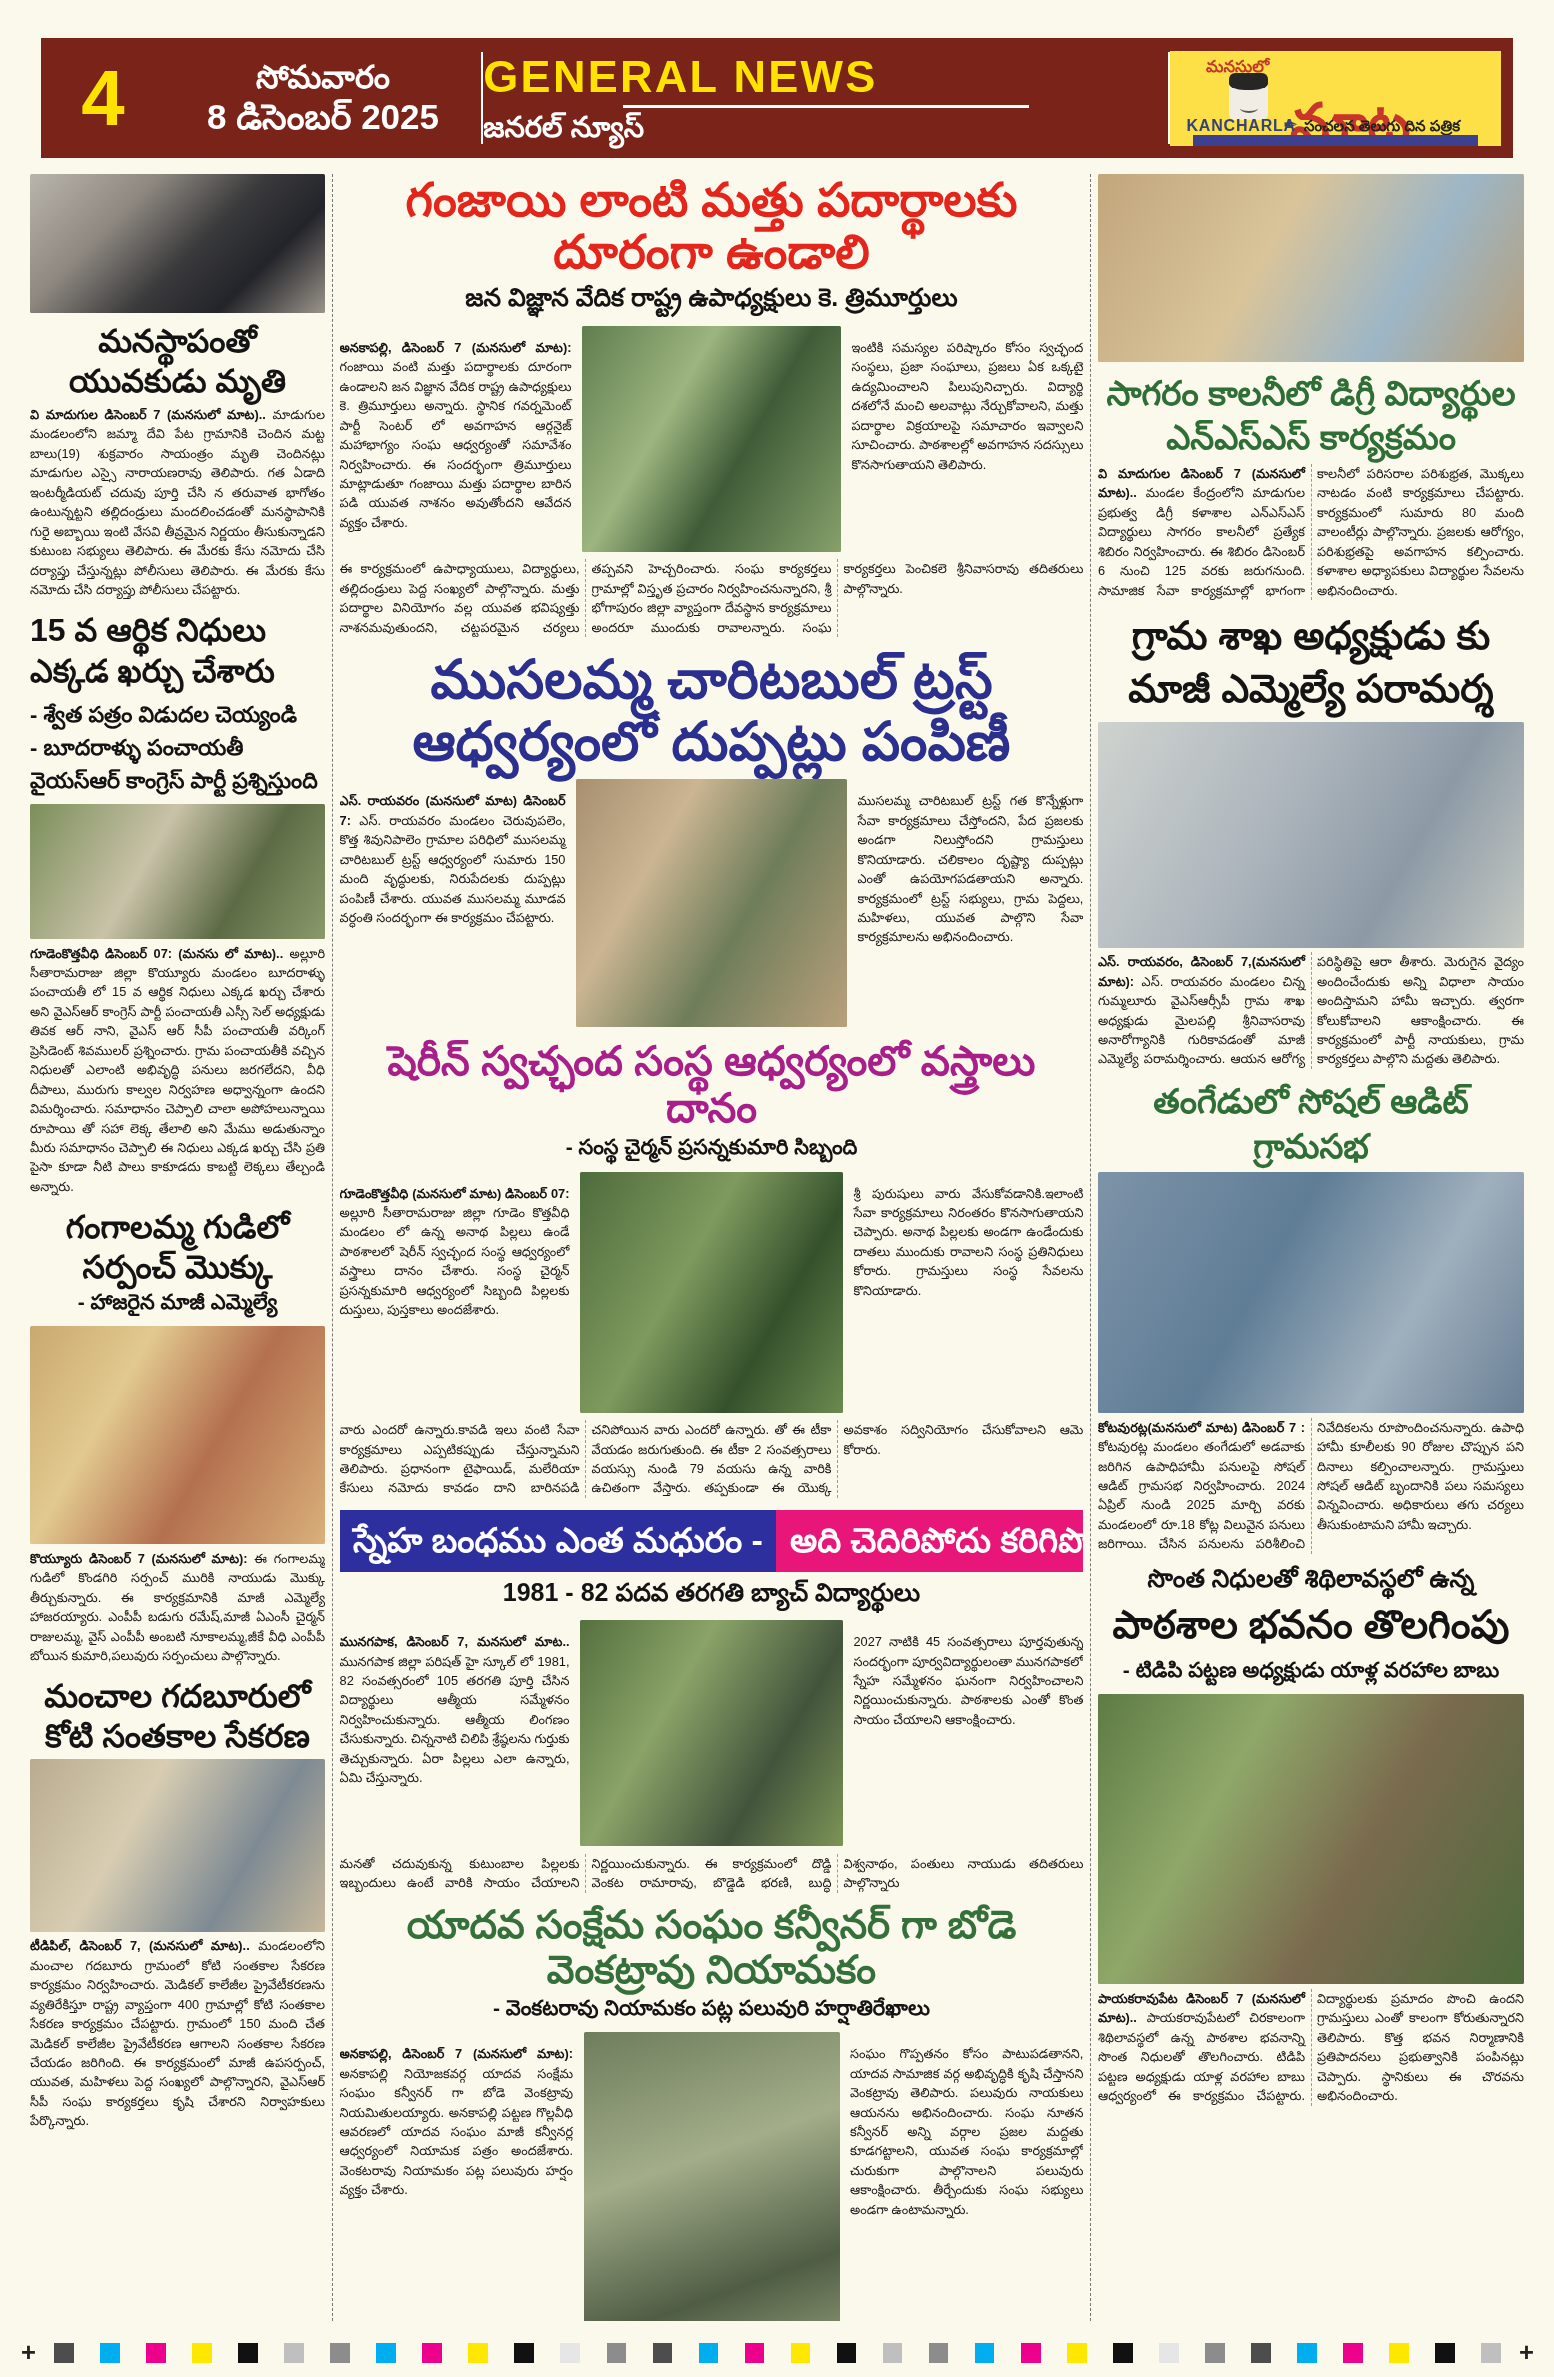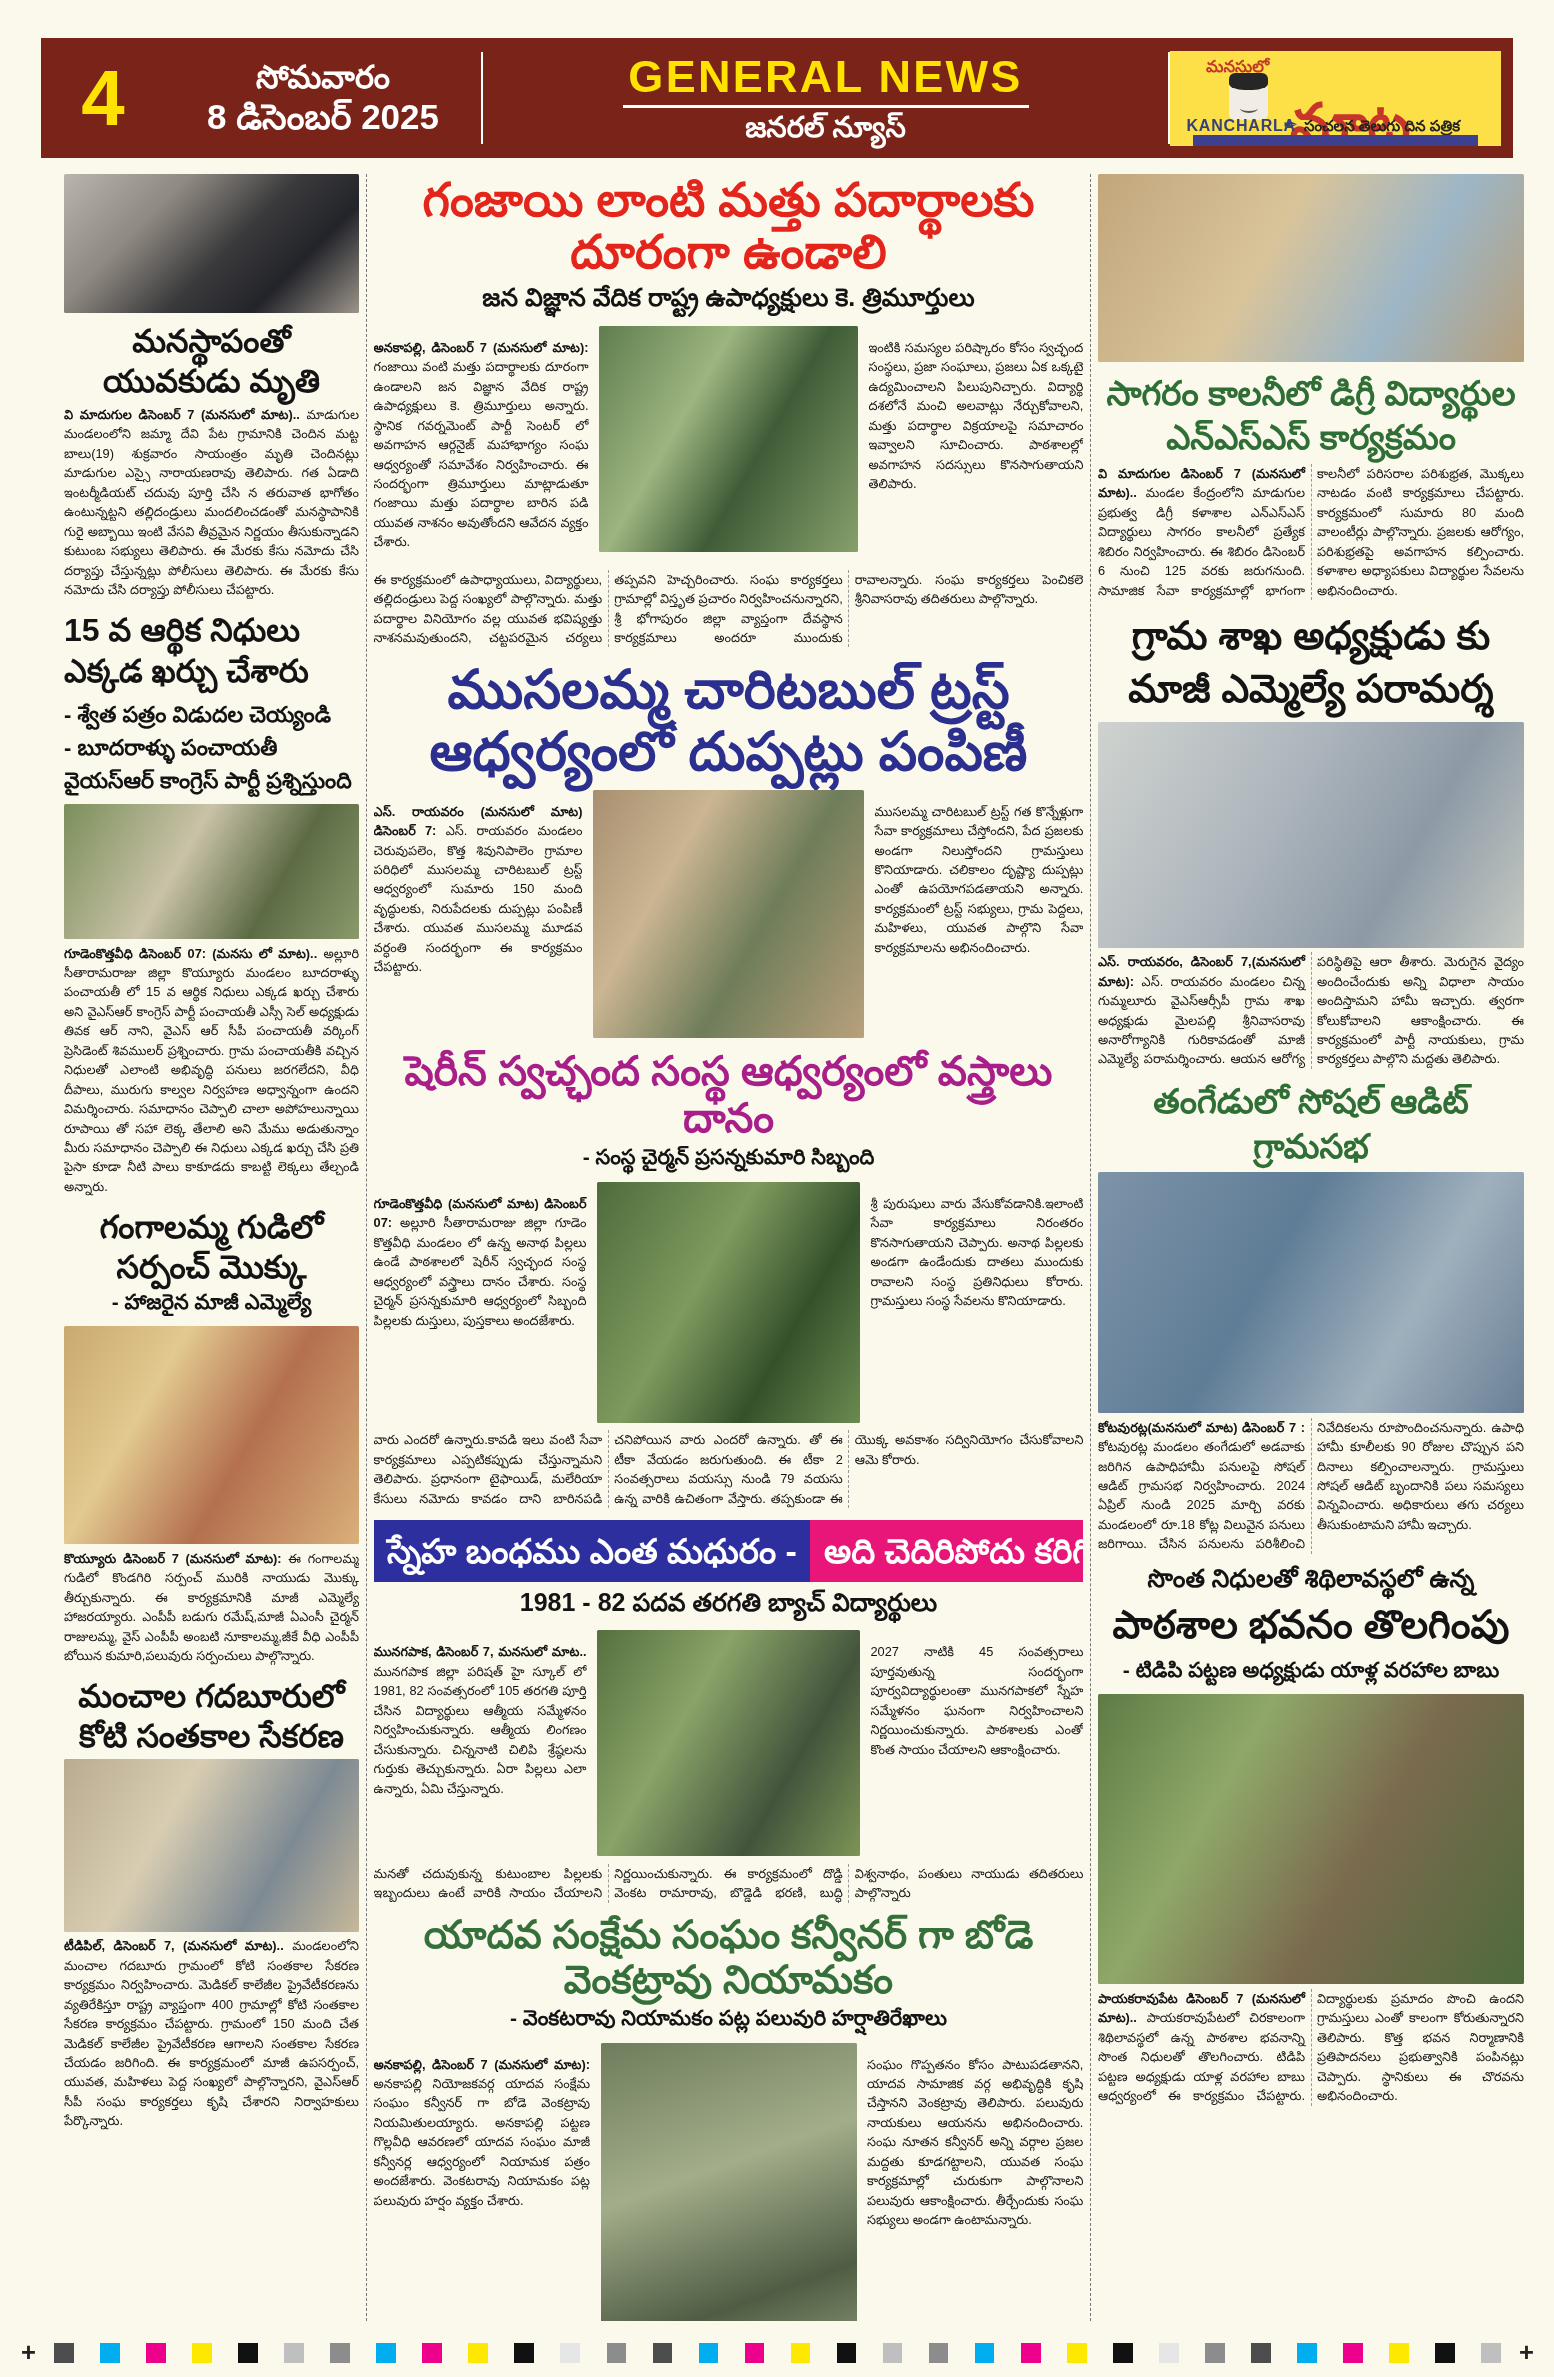--- a/index.html
+++ b/index.html
@@ -4,38 +4,38 @@
 <style>
   html,body{margin:0;padding:0;}
   .page{width:1555px;height:2377px;position:relative;background:#fbf8ec;font-family:"Liberation Sans",sans-serif;overflow:hidden;color:#141414;}
   
   .hdr{position:absolute;left:41px;top:38px;width:1472px;height:120px;background:#7a2318;display:flex;align-items:center;}
   .pagenum{color:#ffe200;font-size:78px;font-weight:bold;width:124px;text-align:center;line-height:1;}
   .dateblock{width:316px;text-align:center;color:#fff;font-weight:bold;}
   .dateblock .day{font-size:32px;line-height:1.2;}
   .dateblock .date{font-size:35px;line-height:1.2;}
   .vdiv{width:2.3px;height:92px;background:#fff;}
-  .section{flex:1;text-align:center;}
+  .section{flex:1;}
   .sec-en{color:#ffe200;font-size:45px;font-weight:bold;letter-spacing:2.3px;line-height:1;}
   .sec-u{height:3px;background:#fff;width:406px;margin:6px auto 4.5px auto;}
   .sec-te{color:#fff;font-size:29px;font-weight:bold;line-height:1;}
   .logo-box{width:331px;height:95px;background:#fde047;margin-right:12px;position:relative;padding:3px 7.5px 1.5px 7.5px;box-sizing:border-box;}
   .logo-top{color:#c0392b;font-size:16.5px;font-weight:bold;position:absolute;left:36px;top:6px;}
   .logo-face{position:absolute;left:59px;top:22.6px;width:39px;height:47px;background:#f2ede4;border-radius:6px;overflow:hidden;}
   .logo-face .hair{width:39px;height:16.5px;background:#262626;border-radius:0 0 40% 40%;}
   .logo-face .smile{width:18px;height:7.5px;border-bottom:2.3px solid #555;border-radius:50%;margin:13.5px auto 0 auto;}
   .logo-name{position:absolute;left:120px;top:1.5px;color:#c8352a;font-size:56px;font-weight:bold;line-height:1;margin-top:44px;}
   .logo-nib{position:absolute;left:113px;top:63px;font-size:18px;color:#33427a;}
   .logo-pub{position:absolute;left:16.5px;top:66px;color:#33427a;font-size:16px;font-weight:bold;letter-spacing:0.8px;}
   .logo-tag{position:absolute;left:134px;top:66px;color:#222;font-size:15px;font-weight:bold;}
   .logo-bar{position:absolute;left:22.6px;bottom:-0.8px;right:22.6px;height:11.3px;background:#3d3f8f;}
   
   .columns{position:absolute;left:30px;top:174px;width:1494px;height:2147px;display:flex;}
   .col{overflow:hidden;}
-  .col-left{width:295px;margin-left:34px;}
+  .col-left{width:295px;}
   .col-mid{flex:1;}
   .col-right{width:426px;}
   .vrule{border-left:1.5px dashed #777;margin:0 6.8px;}
   
   .body{font-size:12.8px;line-height:1.52;text-align:justify;margin:4.5px 0 10.5px 0;}
   .body b{font-weight:bold;}
   .cols2{column-count:2;column-gap:12px;column-rule:0.8px dashed #999;}
   .cols3{column-count:3;column-gap:12px;column-rule:0.8px dashed #999;}
   .row{display:flex;gap:10.5px;margin:4.5px 0 7.5px 0;}
   .row .t{flex:1;margin-top:12px;}

